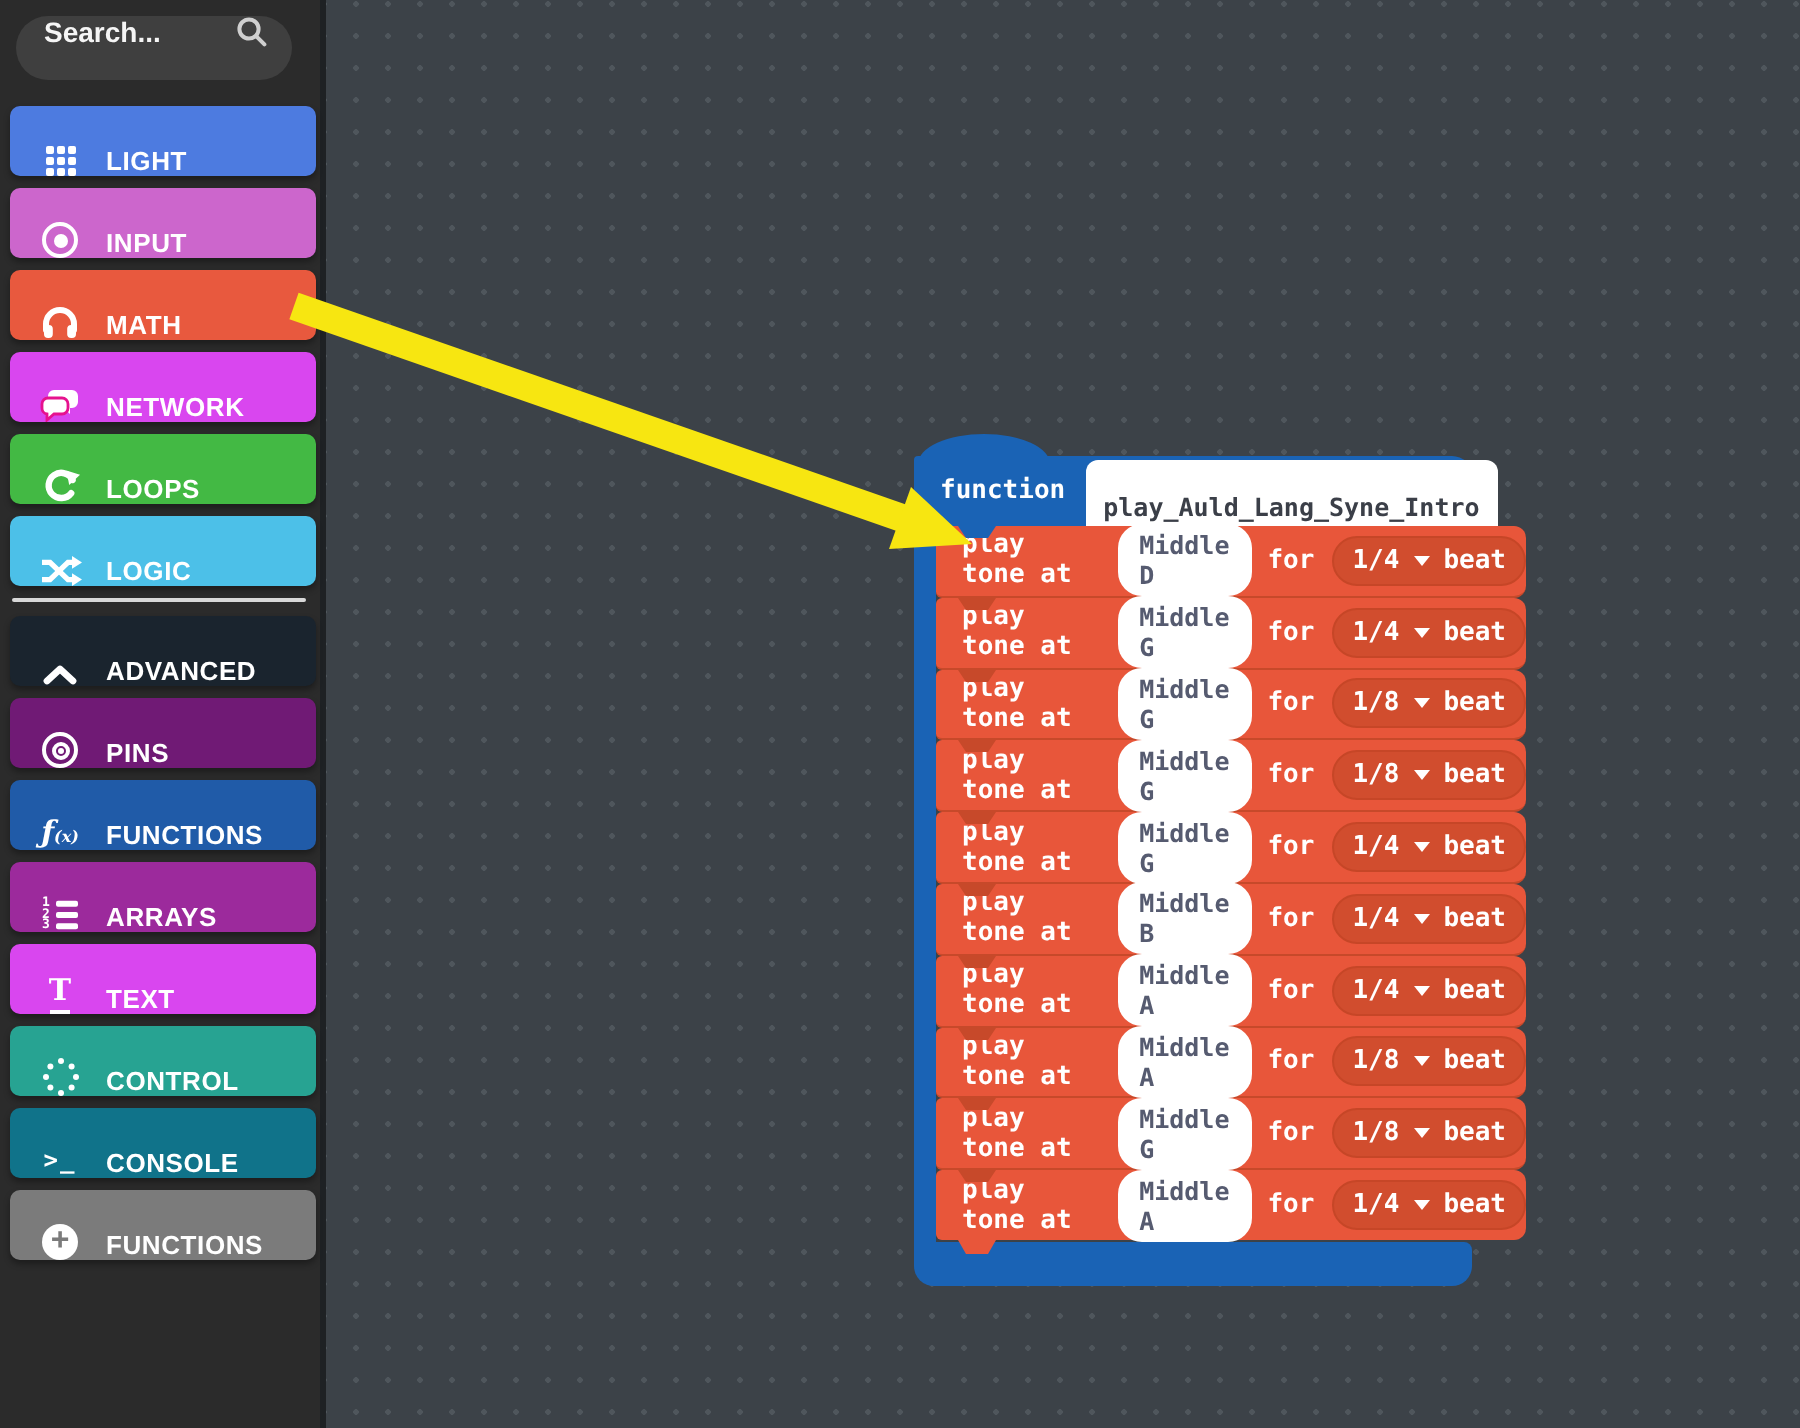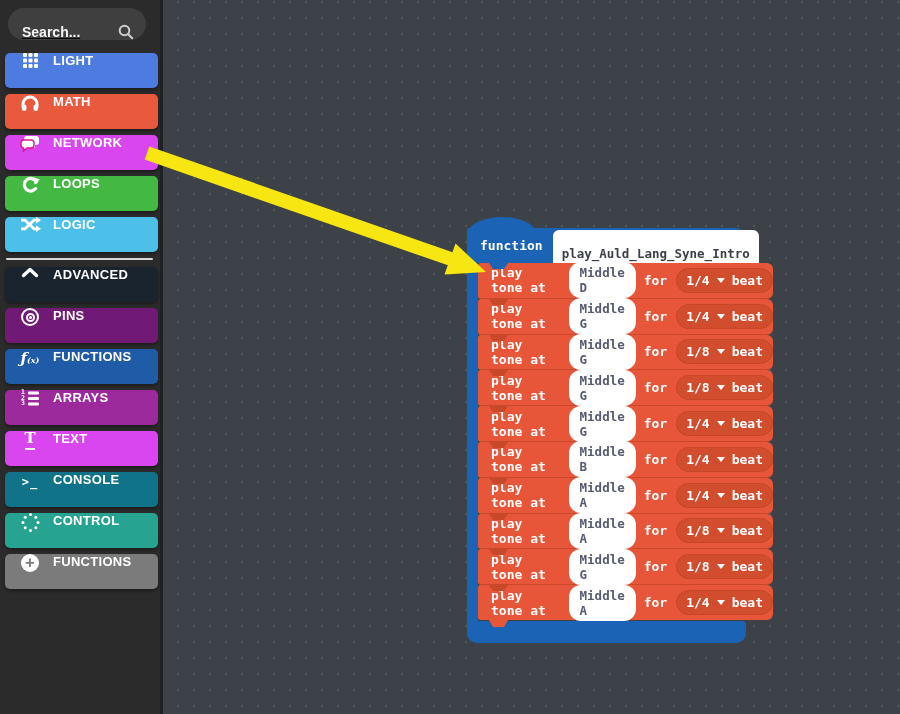--- a/index.html
+++ b/index.html
@@ -4,29 +4,29 @@
 <style>
   * { margin:0; padding:0; box-sizing:border-box; }
   html,body { width:900px; height:714px; overflow:hidden; background:#3c4248;
               font-family:"Liberation Sans", sans-serif; }
   .stage { position:relative; width:900px; height:714px; }
 
   
   .sidebar { position:absolute; left:0; top:0; width:163px; height:714px;
              background:#2b2b2b; border-right:3px solid #1e2124; }
   .searchbox { position:absolute; left:8px; top:8px; width:138px; height:32px;
-               background:#3f3f3f; border-radius:16px; display:flex; align-items:flex-end;text-decoration:underline; }
+               background:#3f3f3f; border-radius:16px; display:flex; align-items:flex-start; }
   .searchbox input { flex:1; border:none; outline:none; background:transparent;
                      color:#fff; font:600 14px "Liberation Sans", sans-serif; padding-left:14px; width:90px; }
   .searchbox input::placeholder { color:#fff; opacity:.95; }
   .search-ico { margin-right:12px; display:flex; }
 
   .cats { position:absolute; left:0; top:53px; width:160px; }
   .cat-btn { height:35px; margin:0 2px 6px 5px; border-radius:5px; display:flex;
-             align-items:flex-start; padding-left:9px; box-shadow:0 2px 3px rgba(0,0,0,.35);
+             align-items:flex-end; padding-left:9px; box-shadow:0 2px 3px rgba(0,0,0,.35);
              cursor:pointer; }
   .cat-btn .ibox { flex:0 0 32px; display:flex; align-items:center; justify-content:center; }
   .cat-btn .lbl { color:#fff; font:700 13px "Liberation Sans", sans-serif;
                   letter-spacing:.3px; margin-left:7px; }
   .c0{background:#4d7be0}.c1{background:#cc66cc}.c2{background:#e8593e}.c3{background:#d946ef}
   .c4{background:#43b944}.c5{background:#4cc0e8}.c6{background:#f4596b}.c7{background:#8f62e4}
   .c8{background:#1a242e}.c9{background:#701a75}.c10{background:#205ba8}.c11{background:#9c2a9c}
   .c12{background:#d946ef}.c13{background:#10738a}.c14{background:#27a392}.c15{background:#7b7b7b}
   .divider { height:2px; background:#d8d8d8; margin:6px 7px 7px 6px; border-radius:1px; }
 
@@ -57,21 +57,21 @@
     box-shadow:5.3px 2.7px #fff,7.5px 8px #fff,5.3px 13.3px #fff,0 16px #fff,-5.3px 13.3px #fff,-7.5px 8px #fff,-5.3px 2.7px #fff}
   .i-plus{width:18px;height:18px;background:#fff;border-radius:50%;text-align:center}
   .i-plus::before{content:"+";color:#7b7b7b;font:700 16px/17px "Liberation Sans", sans-serif}
 
   
   .canvas { position:absolute; left:163px; top:0; width:737px; height:714px; background:#3c4248;
             background-image:radial-gradient(circle, #4f565c 1.3px, transparent 1.5px);
             background-size:16px 16px; background-position:7px 10px; }
 
   
-  .fn-block { position:absolute; left:304px; top:217px; width:306px; height:426px; }
+  .fn-block { position:absolute; left:294px; top:217px; width:306px; height:426px; }
   .fn-hat { position:absolute; left:2px; top:0; width:66px; height:15px; background:#1a63b5;
             border-radius:33px 33px 0 0 / 15px 15px 0 0; }
   .fn-header { position:absolute; left:0; top:11px; width:279px; height:35px; background:#1a63b5;
                border-radius:2px 10px 3px 0; display:flex; align-items:center; cursor:grab; }
   .fn-kw { color:#fff; font:700 13px "DejaVu Sans Mono", monospace; margin-left:13px; }
   .fn-name { margin-left:10px; background:#fff; border-radius:6px; padding:16px 9px;
              font:700 12.5px "DejaVu Sans Mono", monospace; color:#3b3f48;margin-top:15px; }
   .fn-body { position:absolute; left:0; top:46px; display:flex; }
   .fn-spine { width:11px; height:358px; background:#1a63b5; }
   .rows { width:295px; }
@@ -111,20 +111,26 @@
       </span>
     </div>
 
     <div class="cats">
       <div class="cat-btn c0">
         <span class="ibox">
             <span class="i-grid"></span>
           </span>
         <span class="lbl">LIGHT</span>
       </div>
+      <div class="cat-btn c1">
+        <span class="ibox">
+            <span class="i-dotcircle"></span>
+          </span>
+        <span class="lbl">INPUT</span>
+      </div>
       <div class="cat-btn c2">
         <span class="ibox">
           <svg width="20" height="18" viewBox="0 0 20 18">
               <path d="M3 13v-3a7 7 0 0 1 14 0v3" fill="none" stroke="#fff" stroke-width="3" stroke-linecap="round"></path>
               <rect x="2" y="10.5" width="4.4" height="6.5" rx="2" fill="#fff"></rect>
               <rect x="13.6" y="10.5" width="4.4" height="6.5" rx="2" fill="#fff"></rect>
             </svg>
         </span>
         <span class="lbl">MATH</span>
       </div>
@@ -185,31 +191,31 @@
             <span class="i-numlist"></span>
           </span>
         <span class="lbl">ARRAYS</span>
       </div>
       <div class="cat-btn c12">
         <span class="ibox">
             <span class="i-text"></span>
           </span>
         <span class="lbl">TEXT</span>
       </div>
+      <div class="cat-btn c14">
+        <span class="ibox">
+            <span class="i-dots"></span>
+          </span>
+        <span class="lbl">CONTROL</span>
+      </div>
       <div class="cat-btn c13">
         <span class="ibox">
             <span class="i-term"></span>
           </span>
         <span class="lbl">CONSOLE</span>
-      </div>
-      <div class="cat-btn c14">
-        <span class="ibox">
-            <span class="i-dots"></span>
-          </span>
-        <span class="lbl">CONTROL</span>
       </div>
       <div class="cat-btn c15">
         <span class="ibox">
             <span class="i-plus"></span>
           </span>
         <span class="lbl">FUNCTIONS</span>
       </div>
     </div>
   </div>
 

